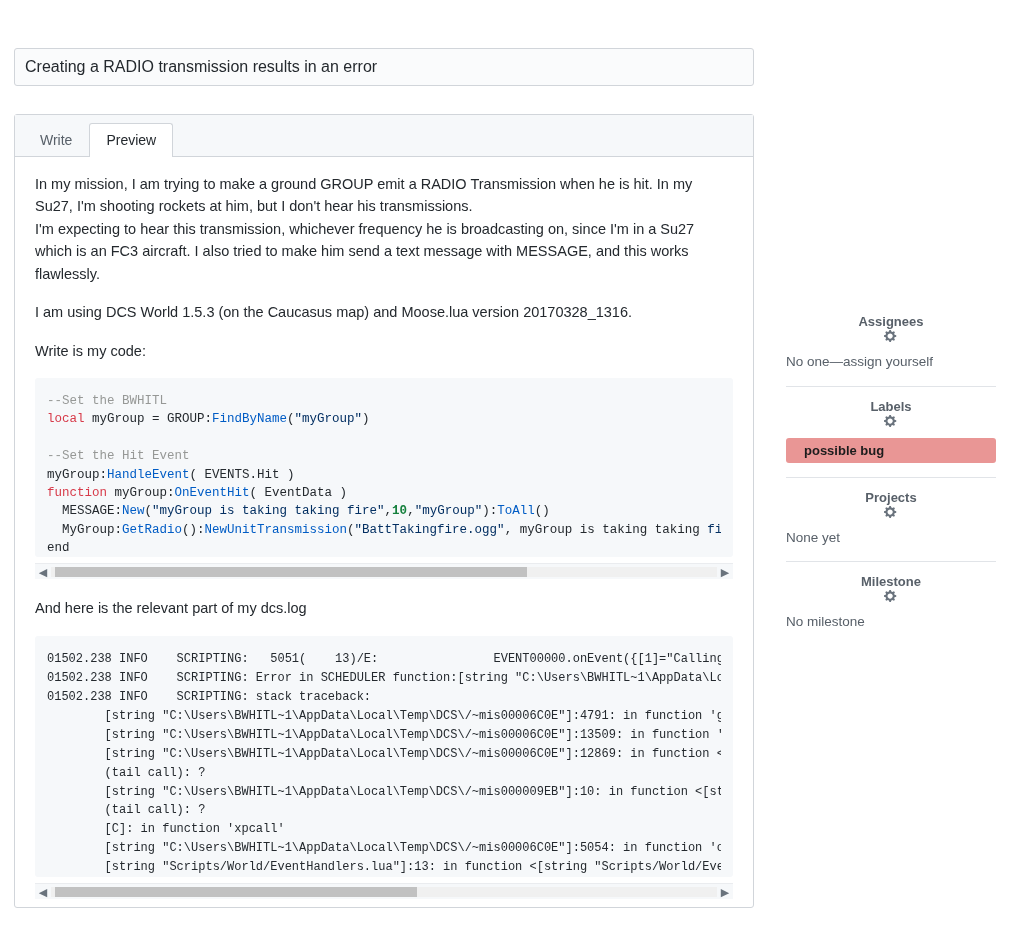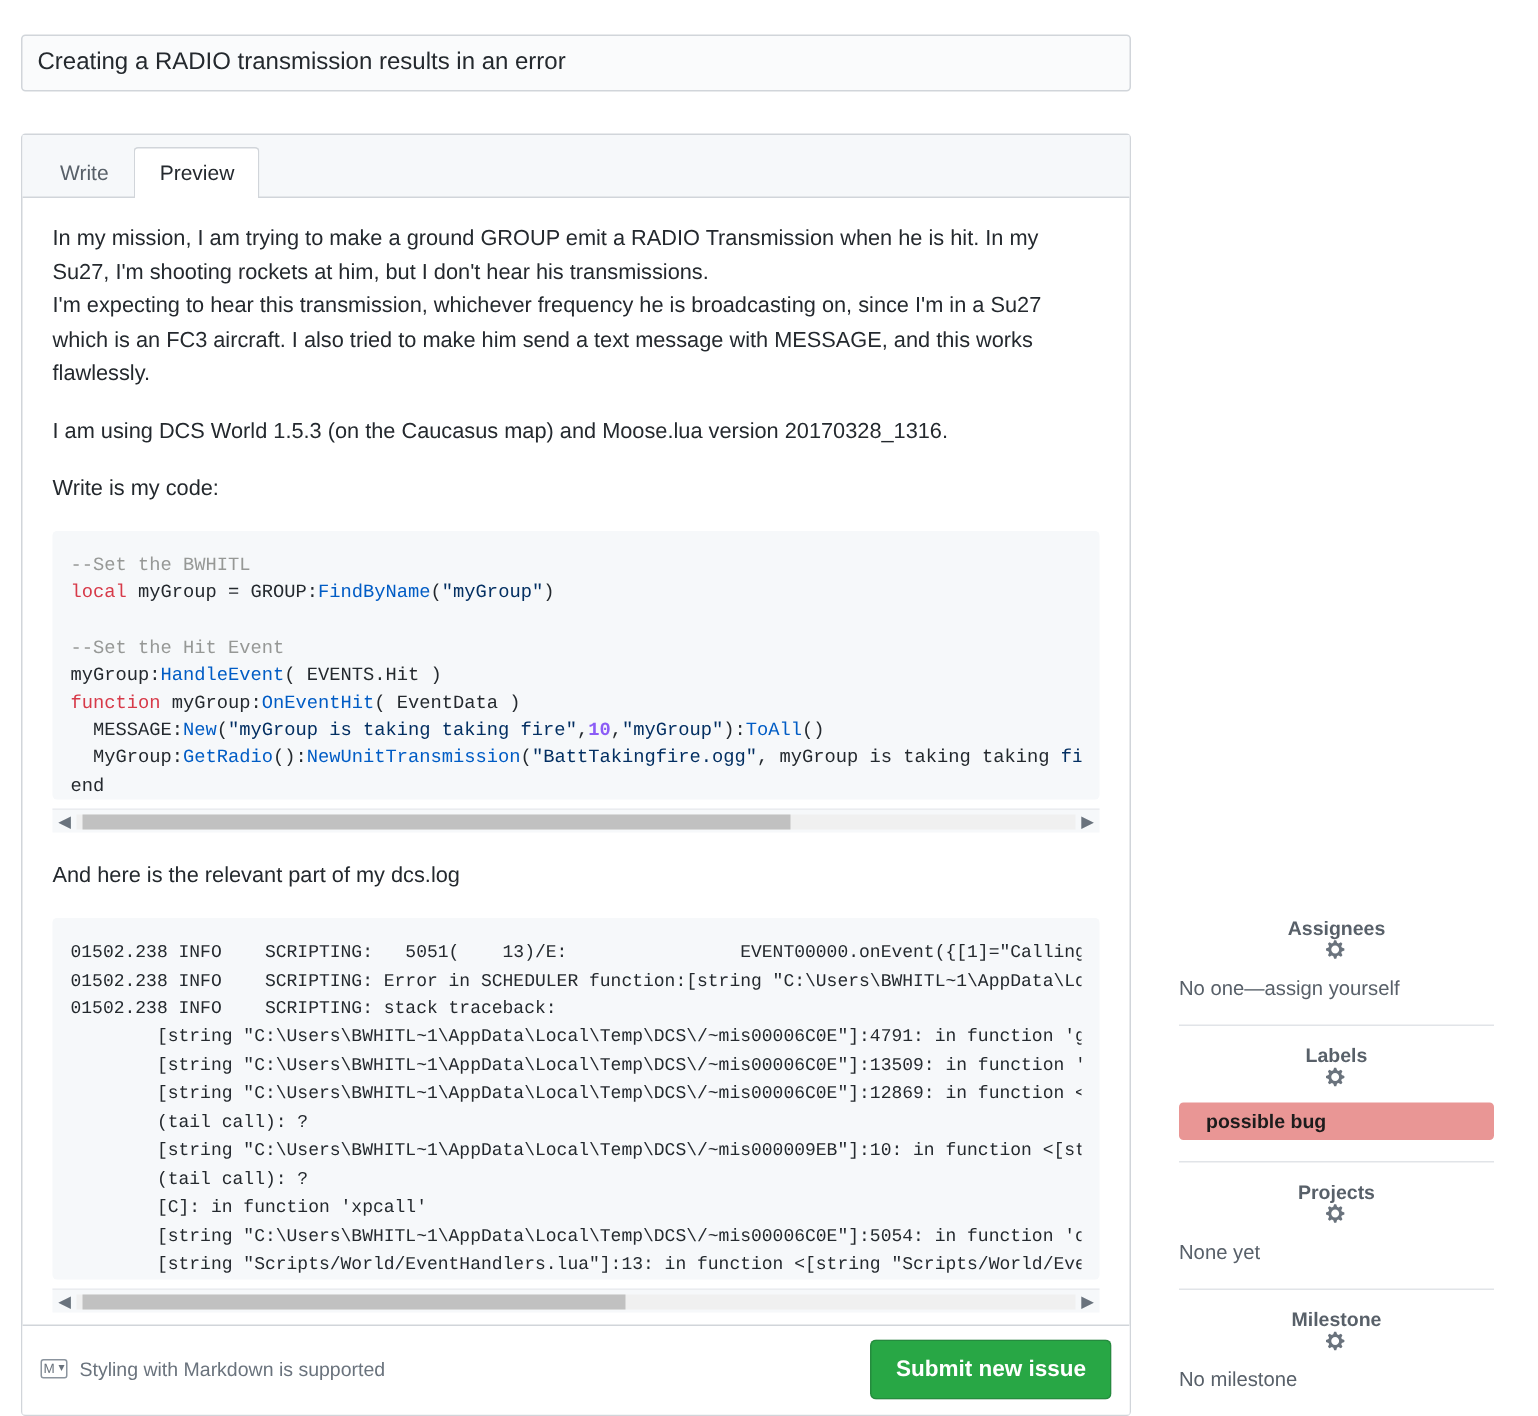--- a/index.html
+++ b/index.html
@@ -13,21 +13,21 @@
   body {
     width: 1025px;
     height: 944px;
     overflow: hidden;
   }
   .page {
     position: relative;
     width: 1012px;
     height: 944px;
     display: flex;
-    align-items: flex-end;
+    align-items: center;
   }
   
   .main-col {
     width: 770px;
     padding: 12px 14px 0 14px;
   }
   .title-box {
     width: 740px;
     height: 38px;
     border: 1px solid #d1d5da;
@@ -98,21 +98,21 @@
     line-height: 1.47;
     margin: 0;
     white-space: pre;
     color: #24292e;
     overflow: hidden;
   }
   .c-comment { color: #969896; }
   .c-kw { color: #d73a49; }
   .c-fn { color: #005cc5; }
   .c-str { color: #032f62; }
-  .c-num { color: #8b5cf6; font-weight: bold; }
+  .c-num { color: #15803d; font-weight: bold; }
 
   .hscroll {
     height: 16px;
     background: #f6f8fa;
     border-top: 1px solid #eaecef;
     display: flex;
     align-items: center;
     margin-bottom: 18px;
     position: relative;
   }
@@ -322,27 +322,20 @@
         <div class="hscroll" style="margin-bottom:8px;">
           <div class="arrow">◀</div>
           <div class="track">
             <div class="thumb" style="left:4px;width:362px;"></div>
           </div>
           <div class="arrow">▶</div>
         </div>
 
       </div>
 
-      <div class="comment-footer">
-        <div class="markdown-note">
-          <span class="md-icon"></span>
-          <span>Styling with Markdown is supported</span>
-        </div>
-        <button class="submit-btn">Submit new issue</button>
-      </div>
 
     </div>
   </div>
 
   <div class="sidebar">
 
     <div class="side-section">
       <div class="side-head">
         <span class="side-title">Assignees</span>
         <span class="gear">

